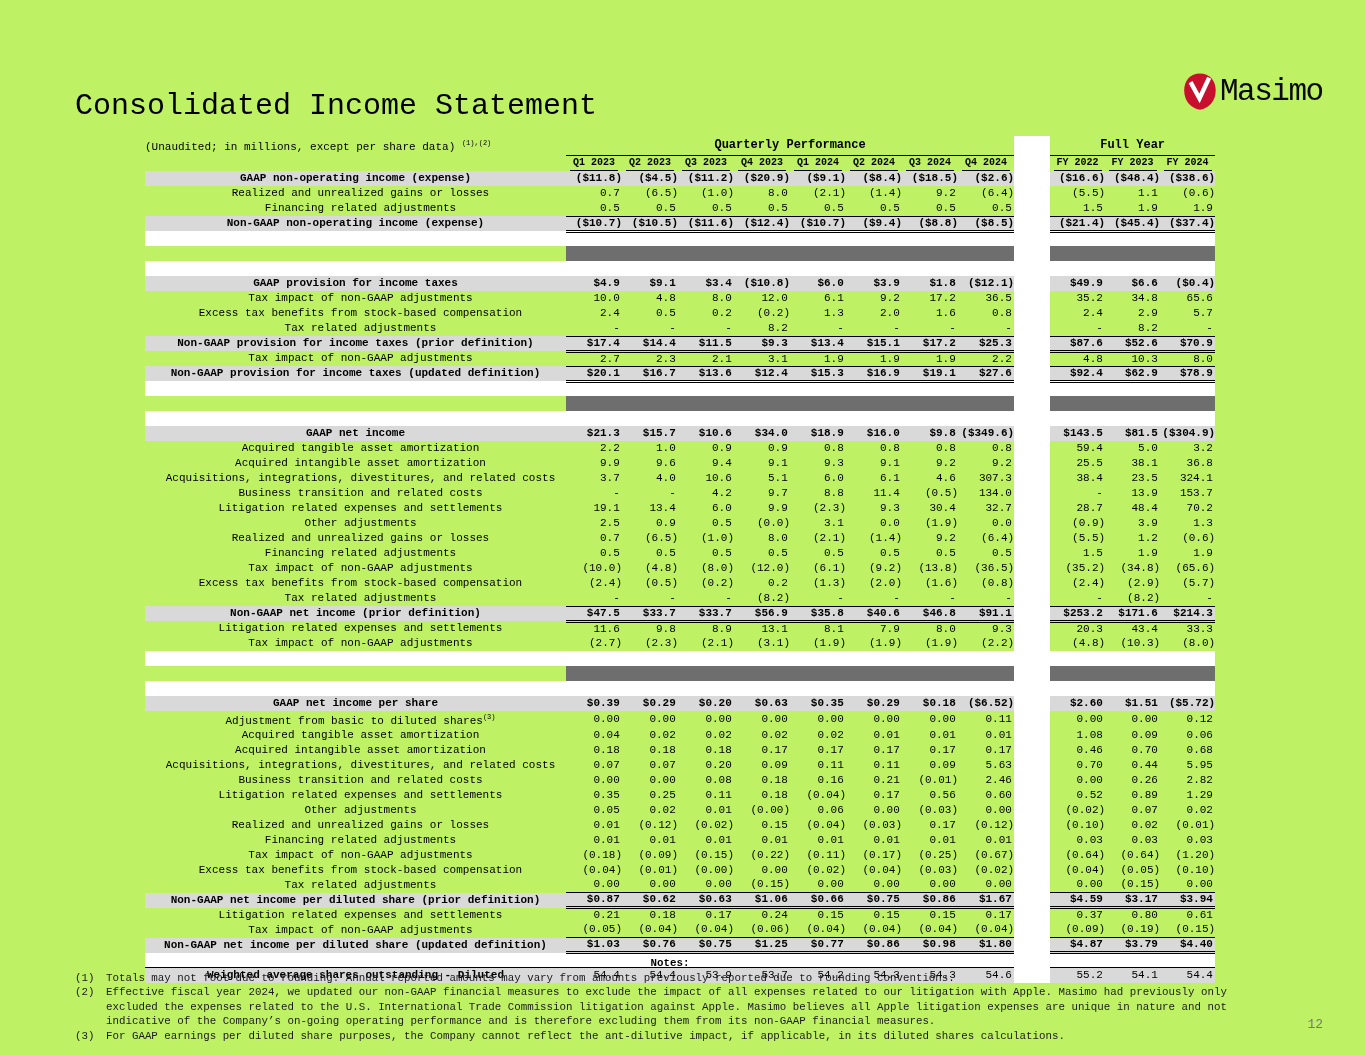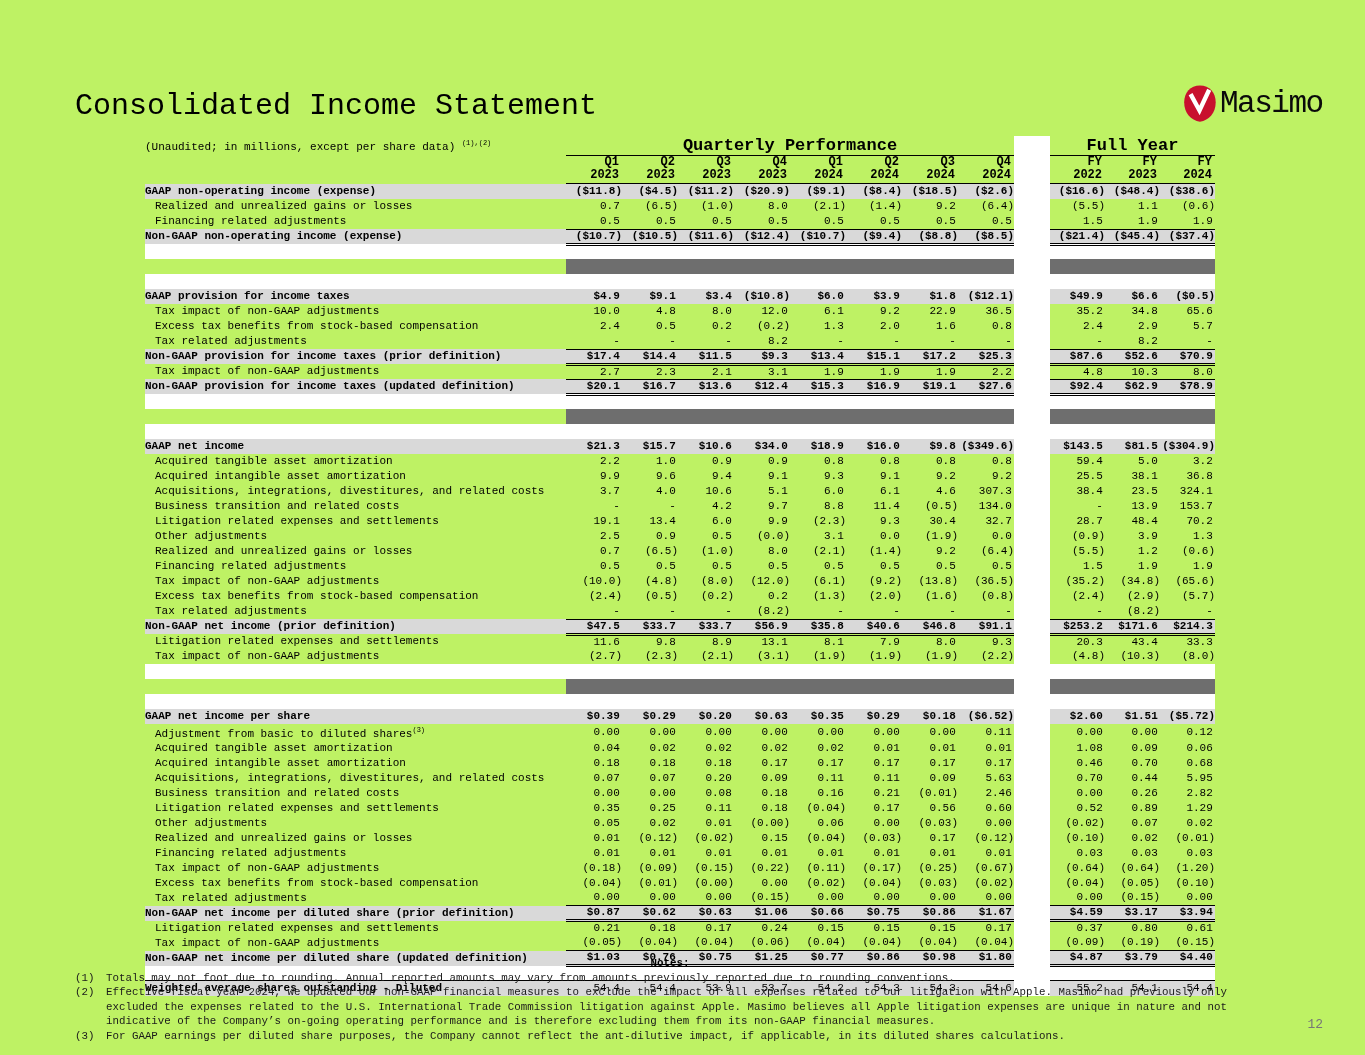--- a/index.html
+++ b/index.html
@@ -5,39 +5,39 @@
   html,body { margin:0; padding:0; background:#fff; }
   .slide {
     position:relative; width:1365px; height:1055px; background:#bef264;
     font-family:Liberation Mono, monospace; color:#000; overflow:hidden;
   }
   .title {
     position:absolute; left:75px; top:89px;
     font-size:30px; font-weight:400; letter-spacing:0; color:#000;
   }
   
-  .logo { position:absolute; left:1182px; top:84px; display:flex; align-items:center; }
+  .logo { position:absolute; left:1182px; top:72px; display:flex; align-items:center; }
   .logo-text { font-size:31px; font-weight:400; letter-spacing:-1.5px; color:#0a0a0a; margin-left:3px; }
   
   table.fin {
     position:absolute; left:145px; top:136px; width:1070px;
     border-collapse:collapse; table-layout:fixed; font-size:11px;
   }
   table.fin th, table.fin td { padding:0; line-height:13px; vertical-align:middle; }
   th.grp {
-    font-weight:bold; font-size:17px; text-align:center;
+    font-weight:bold; font-size:12px; text-align:center;
     border-bottom:1px solid #000; padding-bottom:3px; height:19px; vertical-align:bottom;
   }
   th.subtitle-cell {
     text-align:left; font-weight:400; font-size:11px; vertical-align:bottom; padding-bottom:3px;
   }
   th.subtitle-cell sup { font-size:7px; }
-  th.colh { font-weight:bold; font-size:12px; text-align:right; vertical-align:top; padding:6px 0 15px; }
+  th.colh { font-weight:bold; font-size:10px; text-align:center; vertical-align:top; padding:6px 0 15px; }
   th.colh span { display:inline-block; border-bottom:1.5px solid #000; padding:0 3px 1px; }
-  td.lbl { text-align:left; padding-left:2px; white-space:nowrap; overflow:hidden; }
+  td.lbl { text-align:center; padding-left:2px; white-space:nowrap; overflow:hidden; }
   td.lbl sup { font-size:7px; }
   td.num { text-align:right; padding-right:9px; white-space:nowrap; }
   tbody tr { height:15px; }
   tr.r-sub td.lbl { padding-left:10px; }
   tr.r-header td, tr.r-total td, tr.r-shares td { background:#d9d9d9; }
   tr.r-header td { font-weight:bold; }
   tr.r-total td { font-weight:bold; }
   tr.r-total td.num { border-top:1px solid #000; border-bottom:3px double #000; }
   tr.r-shares td { border-top:1px solid #000; }
   tr.r-shares td.lbl { font-weight:bold; }
@@ -186,31 +186,31 @@
           <td class="num">$9.1 </td>
           <td class="num">$3.4 </td>
           <td class="num">($10.8)</td>
           <td class="num">$6.0 </td>
           <td class="num">$3.9 </td>
           <td class="num">$1.8 </td>
           <td class="num">($12.1)</td>
           <td class="gapc"></td>
           <td class="num">$49.9 </td>
           <td class="num">$6.6 </td>
-          <td class="num">($0.5)</td>
+          <td class="num">($0.4)</td>
         </tr>
         <tr class="r-sub">
           <td class="lbl">Tax impact of non-GAAP adjustments</td>
           <td class="num">10.0 </td>
           <td class="num">4.8 </td>
           <td class="num">8.0 </td>
           <td class="num">12.0 </td>
           <td class="num">6.1 </td>
           <td class="num">9.2 </td>
-          <td class="num">22.9 </td>
+          <td class="num">17.2 </td>
           <td class="num">36.5 </td>
           <td class="gapc"></td>
           <td class="num">35.2 </td>
           <td class="num">34.8 </td>
           <td class="num">65.6 </td>
         </tr>
         <tr class="r-sub">
           <td class="lbl">Excess tax benefits from stock-based compensation</td>
           <td class="num">2.4 </td>
           <td class="num">0.5 </td>

